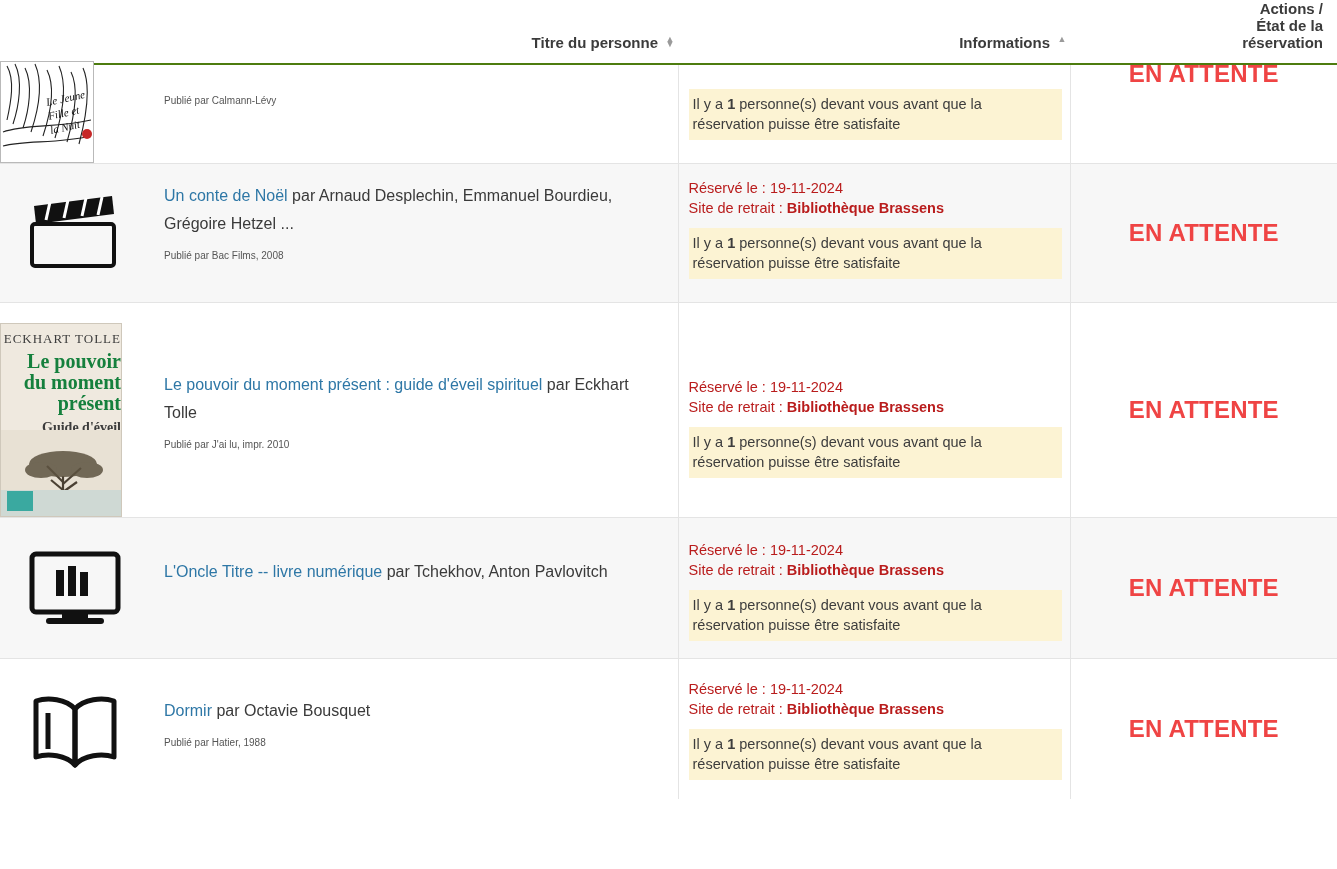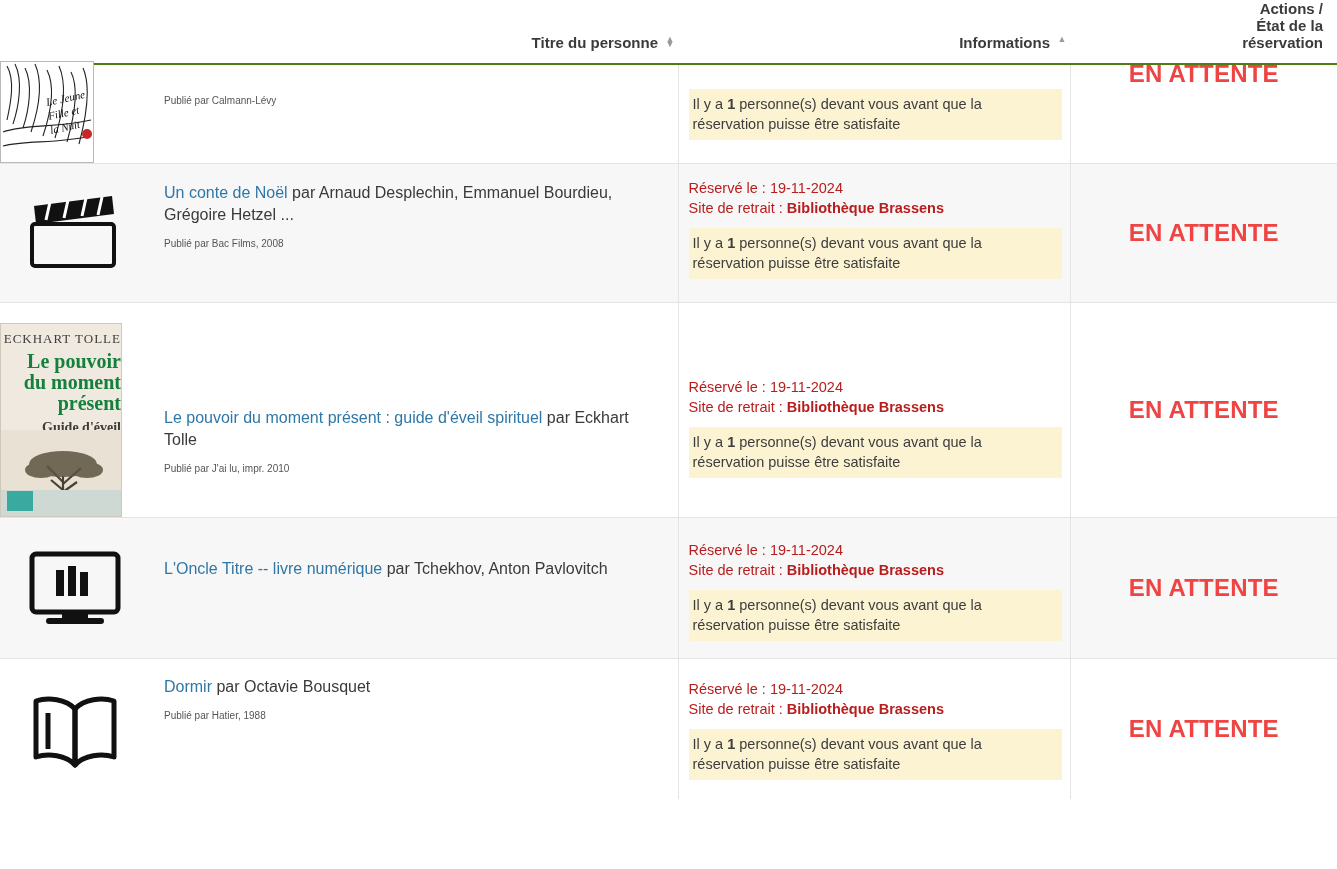--- a/index.html
+++ b/index.html
@@ -84,21 +84,21 @@
   }
   td.cell-actions {
     width: 267px;
     padding: 14px 10px;
     text-align: center;
     vertical-align: middle;
   }
 
   .doc-title {
     font-size: 16px;
-    line-height: 22px;
+    line-height: 28px;
     color: #3a3a3a;
   }
   .doc-title a {
     color: #2e77a6;
     text-decoration: none;
   }
   .doc-pub {
     margin-top: 12px;
     font-size: 10px;
     color: #555555;
@@ -323,21 +323,21 @@
                 <ellipse cx="62" cy="34" rx="34" ry="13"></ellipse>
                 <ellipse cx="40" cy="40" rx="16" ry="8"></ellipse>
                 <ellipse cx="86" cy="40" rx="16" ry="8"></ellipse>
               </g>
               <rect x="0" y="60" width="120" height="26" fill="#cfd9d4"></rect>
             </svg>
           </div>
           <div class="tolle-badge"></div>
         </div>
       </td>
-      <td class="cell-title" style="padding-top:104px;">
+      <td class="cell-title" style="padding-top:68px;">
         <div class="doc-title">
           <a href="#">Le pouvoir du moment présent : guide d'éveil spirituel</a><span> par Eckhart Tolle</span>
         </div>
         <div class="doc-pub">Publié par J'ai lu, impr. 2010</div>
       </td>
       <td class="cell-info" style="padding-top:74px;">
         <div class="info-line">Réservé le : 19-11-2024</div>
         <div class="info-line">
           <span>Site de retrait : </span><b>Bibliothèque Brassens</b>
         </div>
@@ -390,21 +390,21 @@
         <div class="cover" style="margin-top:14px;">
           <svg width="94" height="80" viewBox="0 0 94 80" aria-hidden="true">
             <g fill="none" stroke="#111" stroke-width="5" stroke-linejoin="round">
               <path d="M47 18 C38 8, 20 6, 8 10 L8 66 C20 62, 38 64, 47 74 Z"></path>
               <path d="M47 18 C56 8, 74 6, 86 10 L86 66 C74 62, 56 64, 47 74 Z"></path>
             </g>
             <path d="M20 22 L20 58" stroke="#111" stroke-width="5"></path>
           </svg>
         </div>
       </td>
-      <td class="cell-title" style="padding-top:17px;">
+      <td class="cell-title" style="padding-top:38px;">
         <div class="doc-title">
           <a href="#">Dormir</a><span> par Octavie Bousquet</span>
         </div>
         <div class="doc-pub">Publié par Hatier, 1988</div>
       </td>
       <td class="cell-info" style="padding-top:20px;">
         <div class="info-line">Réservé le : 19-11-2024</div>
         <div class="info-line">
           <span>Site de retrait : </span><b>Bibliothèque Brassens</b>
         </div>

